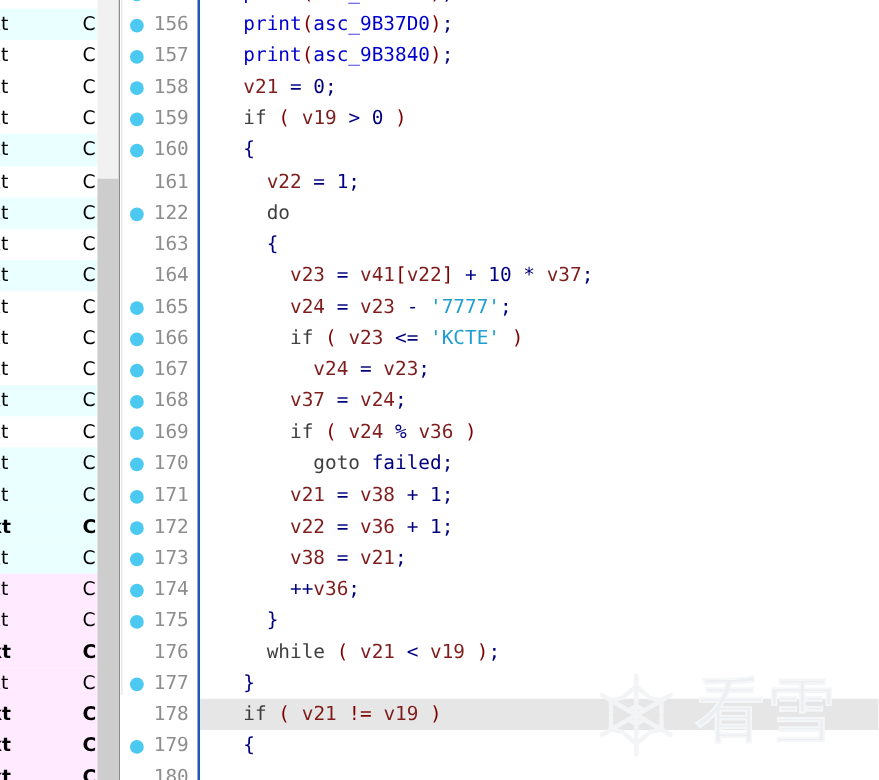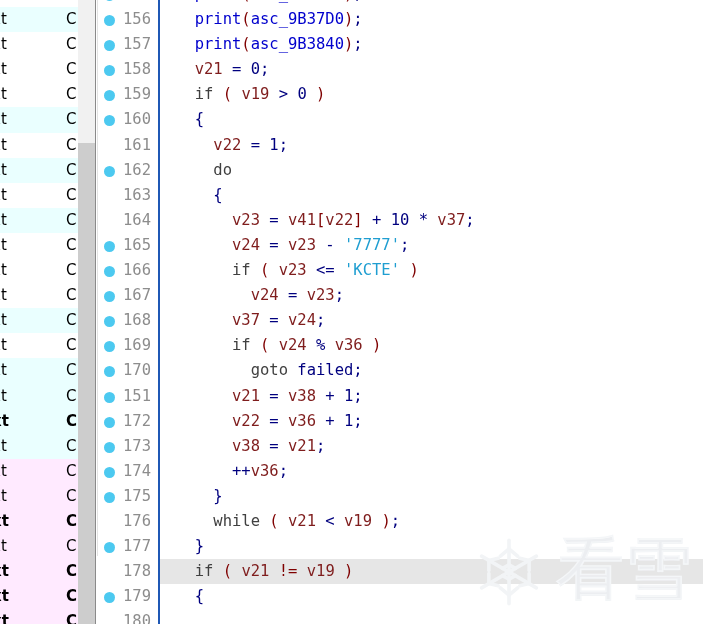--- a/index.html
+++ b/index.html
@@ -149,21 +149,21 @@
     width: 225px;
     height: 72px;
     pointer-events: none;
     opacity: 1;
   }
   #watermark .wm-text {
     position: absolute;
     left: 86px;
     top: 0;
     font-family: "DejaVu Sans", "Liberation Sans", sans-serif;
-    font-size: 68px;
+    font-size: 56px;
     line-height: 70px;
     color: rgba(255,255,255,0);
     -webkit-text-stroke: 1.5px #f4f6f8;
     text-shadow: 0 1px 0 #eceef1;
     white-space: nowrap;
   }
   #watermark .wm-flake {
     position: absolute;
     left: 0;
     top: 2px;
@@ -311,21 +311,21 @@
         </div>
         <div class="gline">
           <span class="bullet"></span>
           <span class="lnum">160</span>
         </div>
         <div class="gline">
           <span class="lnum">161</span>
         </div>
         <div class="gline">
           <span class="bullet"></span>
-          <span class="lnum">162</span>
+          <span class="lnum">122</span>
         </div>
         <div class="gline">
           <span class="lnum">163</span>
         </div>
         <div class="gline">
           <span class="lnum">164</span>
         </div>
         <div class="gline">
           <span class="bullet"></span>
           <span class="lnum">165</span>
@@ -345,21 +345,21 @@
         <div class="gline">
           <span class="bullet"></span>
           <span class="lnum">169</span>
         </div>
         <div class="gline">
           <span class="bullet"></span>
           <span class="lnum">170</span>
         </div>
         <div class="gline">
           <span class="bullet"></span>
-          <span class="lnum">151</span>
+          <span class="lnum">171</span>
         </div>
         <div class="gline">
           <span class="bullet"></span>
           <span class="lnum">172</span>
         </div>
         <div class="gline">
           <span class="bullet"></span>
           <span class="lnum">173</span>
         </div>
         <div class="gline">

